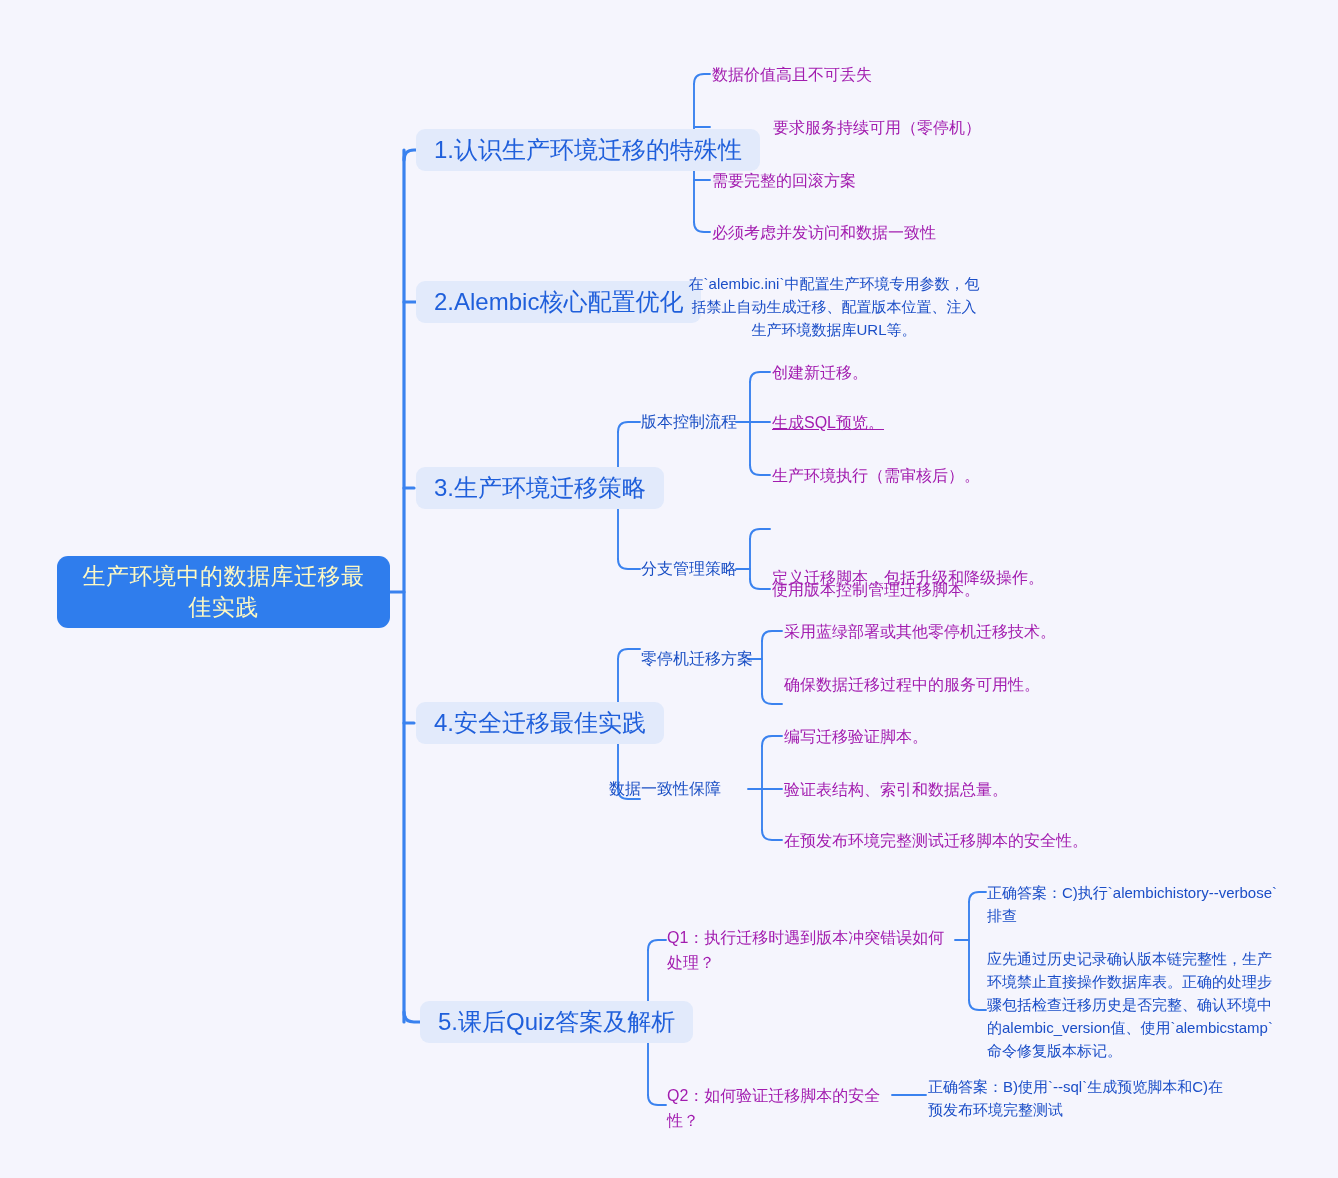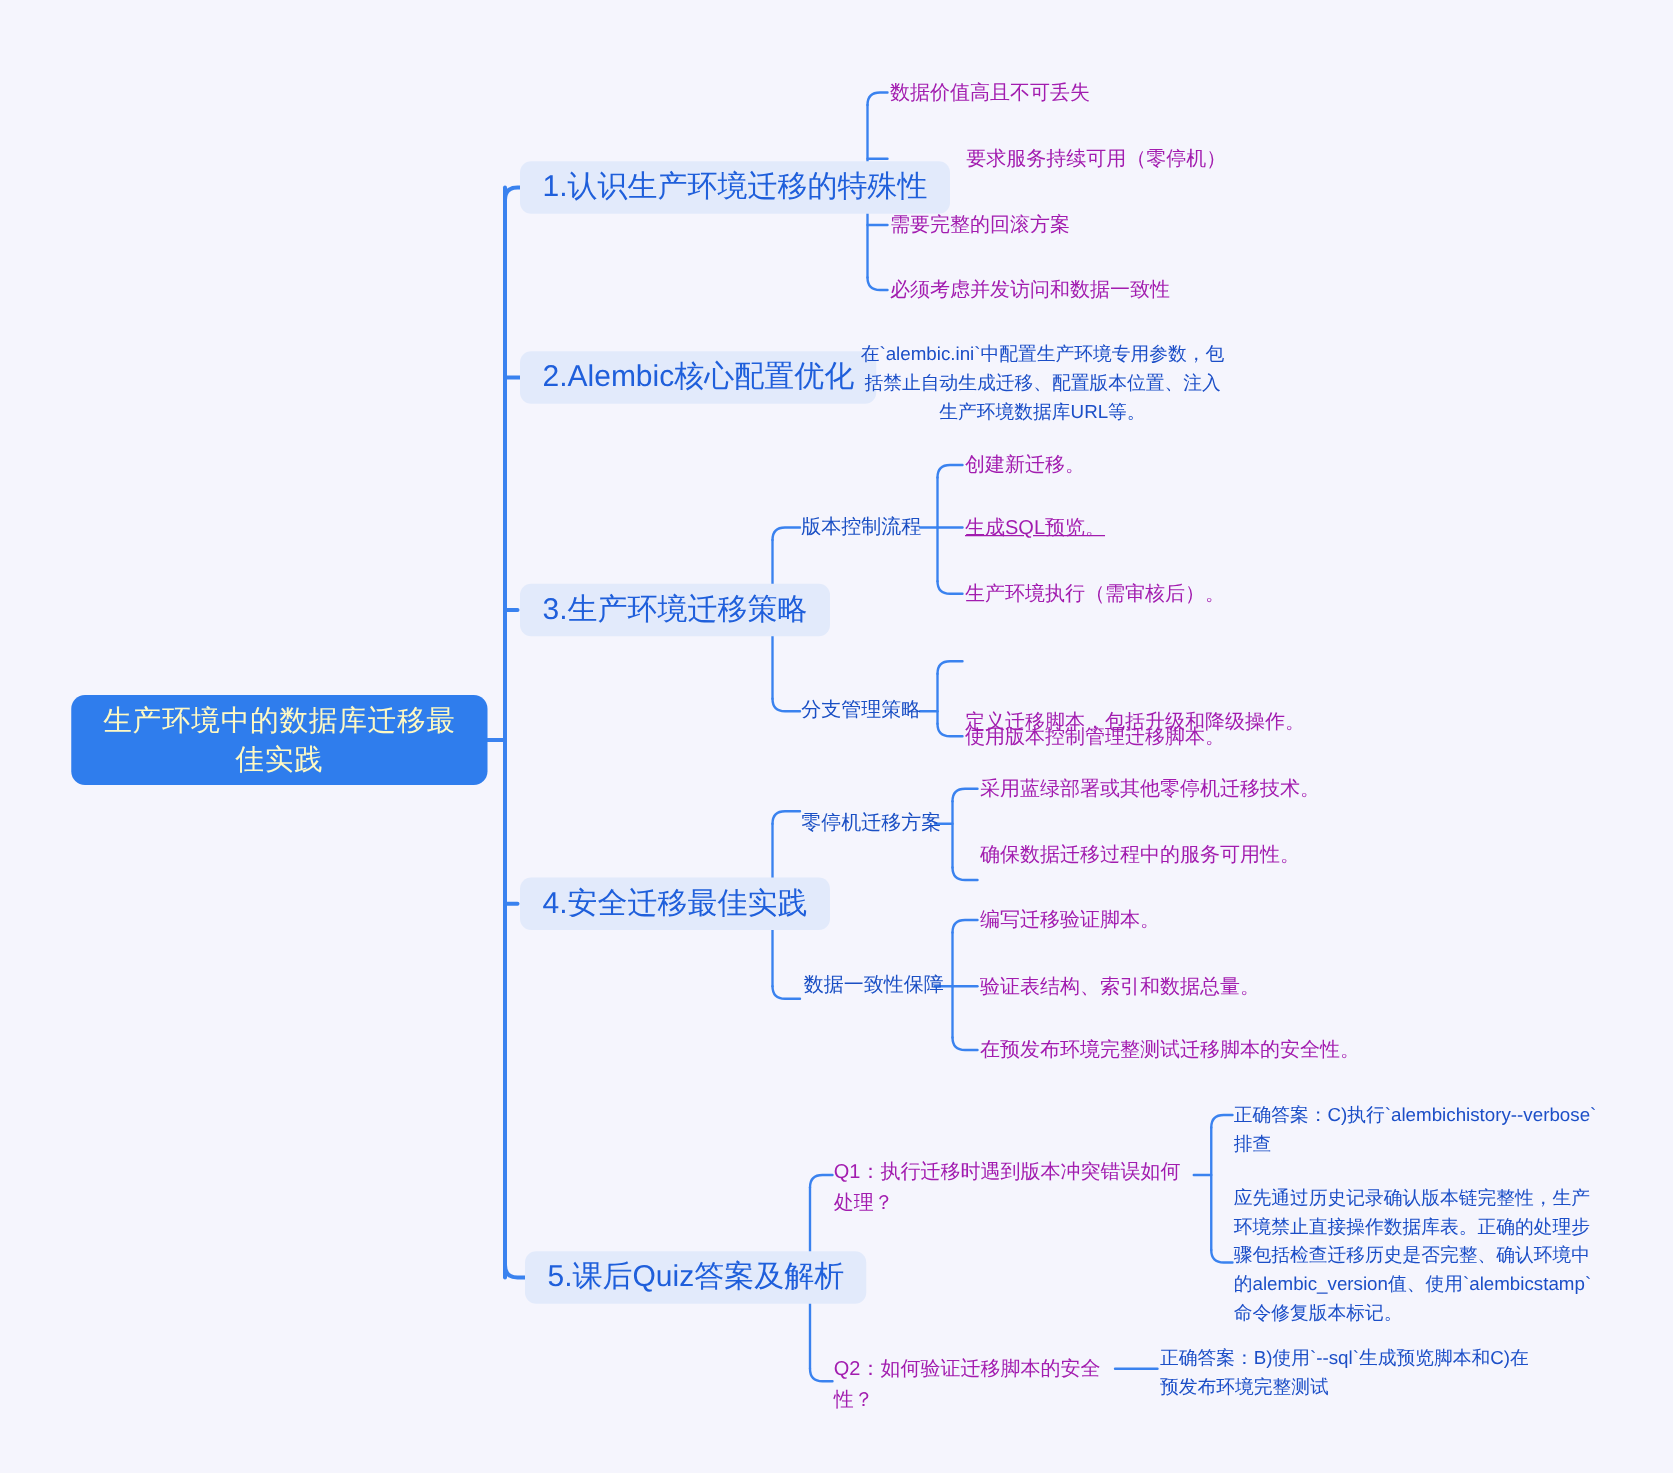--- a/index.html
+++ b/index.html
@@ -216,21 +216,21 @@
   <div class="node lvl2" style="left:641px; top:648px;">
     <span>零停机迁移方案</span>
   </div>
   <div class="node leaf" style="left:784px; top:619px; width:330px;">
     <span>采用蓝绿部署或其他零停机迁移技术。</span>
   </div>
   <div class="node leaf" style="left:784px; top:672px; width:330px;">
     <span>确保数据迁移过程中的服务可用性。</span>
   </div>
 
-  <div class="node lvl2" style="left:643px; top:778px;font-family:Liberation Serif, serif;">
+  <div class="node lvl2" style="left:609px; top:778px;font-family:Liberation Serif, serif;">
     <span>数据一致性保障</span>
   </div>
   <div class="node leaf" style="left:784px; top:724px; width:340px;">
     <span>编写迁移验证脚本。</span>
   </div>
   <div class="node leaf" style="left:784px; top:777px; width:340px;">
     <span>验证表结构、索引和数据总量。</span>
   </div>
   <div class="node leaf" style="left:784px; top:828px; width:340px;">
     <span>在预发布环境完整测试迁移脚本的安全性。</span>

